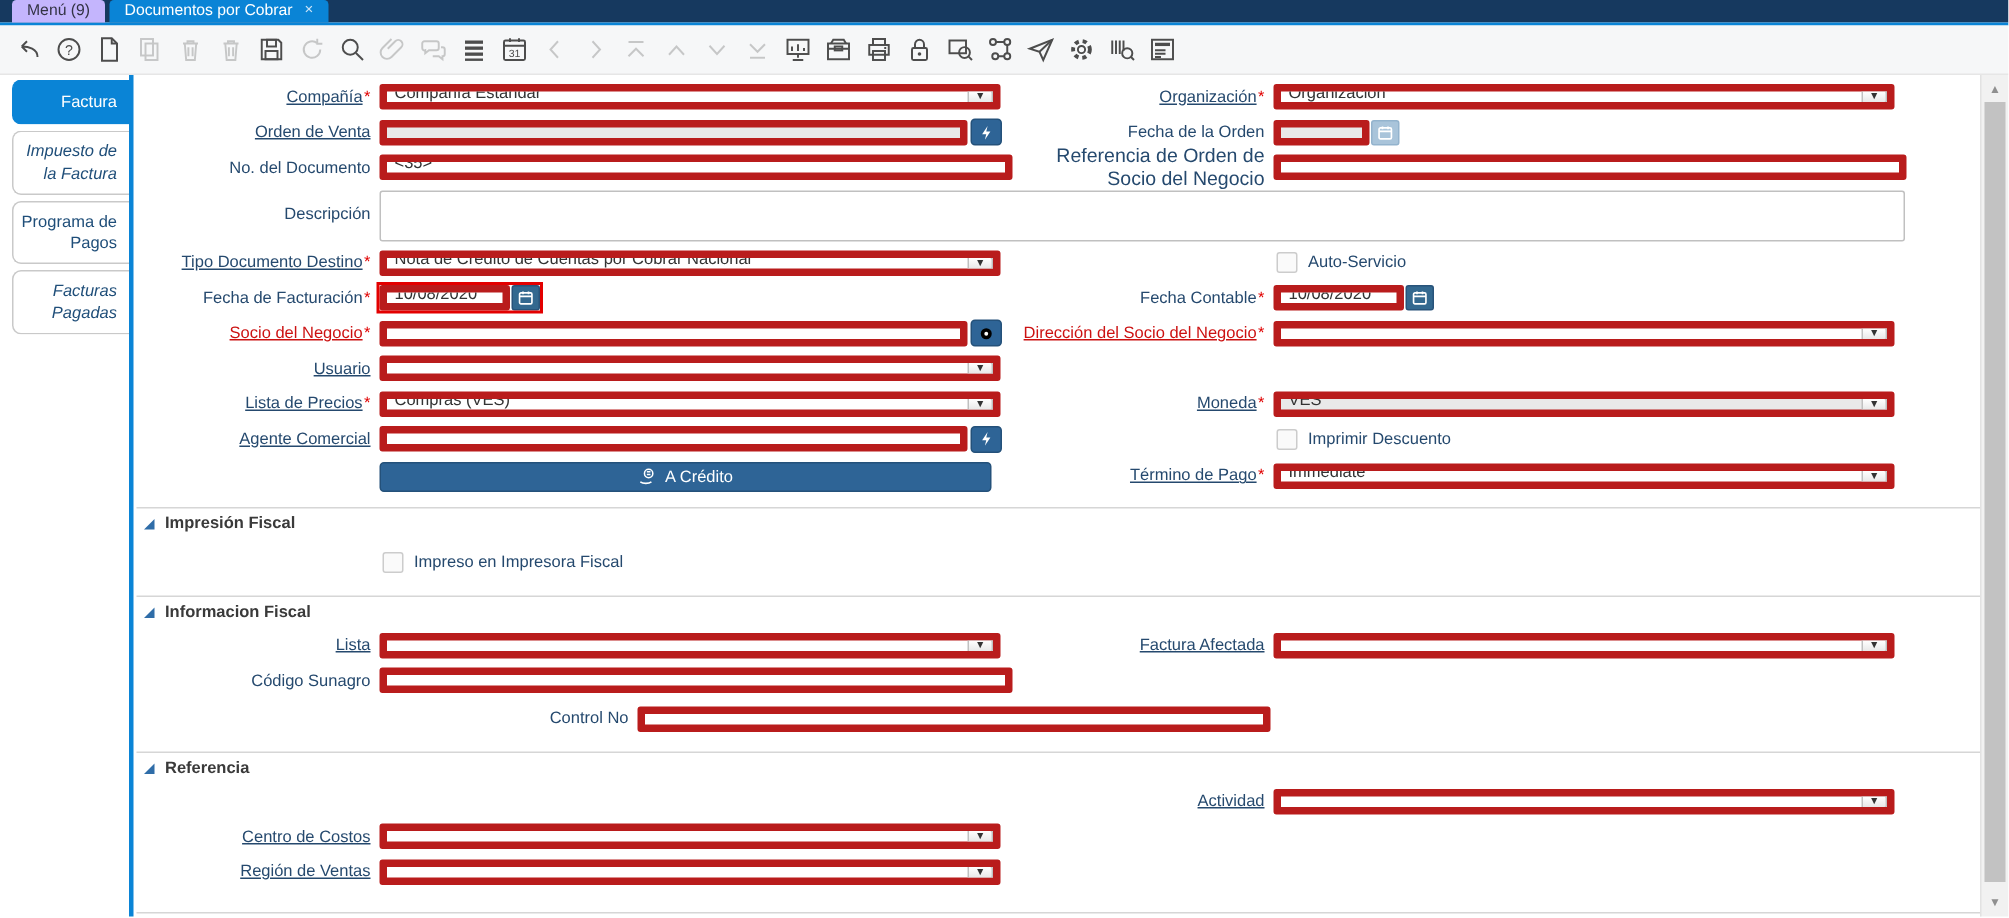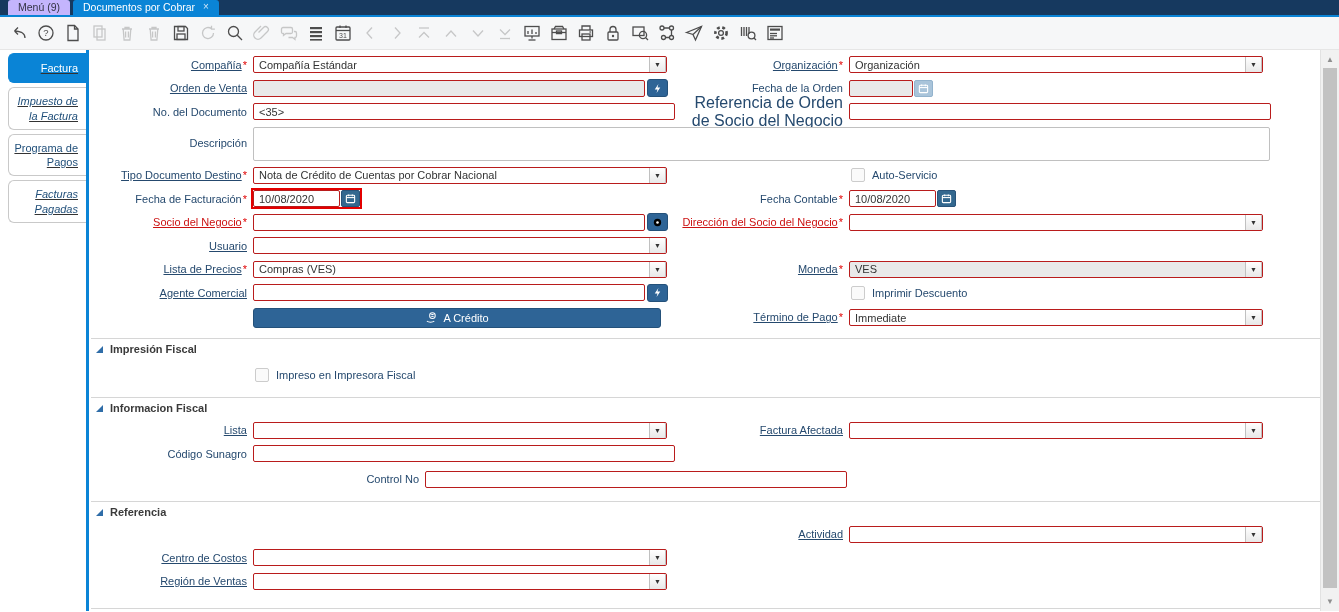--- a/index.html
+++ b/index.html
@@ -18,21 +18,21 @@
   .blueline { height:2px; background:#0a84d6; }
   
   .toolbar { height:33px; background:#f6f7f8; border-bottom:1px solid #e6e6e6;
              display:flex; align-items:center; padding-left:5px; }
   .ticon { width:27px; height:24px; display:flex; align-items:center; justify-content:center; cursor:pointer; }
   .ticon svg { stroke:#4d4d4d; fill:none; stroke-width:1.3; }
   .ticon svg text, .ticon svg .f { fill:#4d4d4d; stroke:none; }
   .ticon.off { opacity:.28; }
   
   .bodywrap { display:flex; height:561px; }
-  .sidebar { width:89px; border-right:3px solid #0a84d6; padding-top:3px; flex:none; background:#fff;text-decoration:underline; }
+  .sidebar { width:89px; border-right:3px solid #0a84d6; padding-top:3px; flex:none; background:#fff; }
   .stab { margin:0 0 4px 8px; border:1px solid #c9c9c9; border-right:none; border-radius:6px 0 0 6px;
           padding:6px 8px 6px 4px; text-align:right; color:#1f4e79; background:#fff; line-height:1.3; cursor:pointer; }
   .stab.active { background:#0a84d6; color:#fff; border-color:#0a84d6; padding:7px 8px; }
   .stab.it { font-style:italic; }
   .content { flex:1; padding:3px 0 0 2px; overflow:hidden; }
   
   .scrollcol { width:19px; flex:none; background:#f1f1f1; border-left:1px solid #e2e2e2; position:relative; }
   .sarrow { position:absolute; left:0; width:100%; height:15px; display:flex; align-items:center; justify-content:center;
             color:#8f8f8f; font-size:8px; cursor:pointer; }
   .sarrow.up { top:2px; } .sarrow.down { bottom:2px; }
@@ -41,22 +41,22 @@
   .frow { display:flex; align-items:center; height:23.5px; }
   .lcell { width:162px; text-align:right; padding-right:6px; flex:none; line-height:1.1; }
   .lfield { width:424px; flex:none; display:flex; align-items:center; }
   .rcell { width:172px; text-align:right; padding-right:6px; flex:none; line-height:1.1; }
   .rfield { width:424px; flex:none; display:flex; align-items:center; }
   .lab { color:#25496e; cursor:default; }
   .u { text-decoration:underline; cursor:pointer; }
   .redlab { color:#cc1111;margin-top:10px; }
   .req::after { content:"*"; color:#e00000; margin-left:1px; text-decoration:none; display:inline-block; }
   
-  .ti { height:17px; border:1px solid #b91c1c; border-radius:2px; background:#fff;
-        display:flex; align-items:center; padding:0 5px; color:#333; overflow:hidden; white-space:nowrap; }
+  .ti { height:17px; border:5px solid #b91c1c; border-radius:2px; background:#fff;
+        display:flex; align-items:flex-end; padding:0 5px; color:#333; overflow:hidden; white-space:nowrap; }
   .dis { background:#e9e9e9; }
   .combo { position:relative; padding-right:20px; }
   .carrow { position:absolute; right:0; top:-1px; bottom:-1px; width:17px; border:1px solid #c0c0c0;
             background:linear-gradient(#ffffff,#e8e8e8); display:flex; align-items:center; justify-content:center;
             color:#333; font-size:7px; border-radius:0 2px 2px 0; cursor:pointer; }
   .bluebtn { width:21px; height:18px; background:#2e6496; border:1px solid #24517a; border-radius:3px;
              color:#fff; display:flex; align-items:center; justify-content:center; margin-left:2px; cursor:pointer; }
   .calbtn { width:19px; height:17px; background:#33688f; border:1px solid #28537a; border-radius:2px;
             display:flex; align-items:center; justify-content:center; margin-left:1px; cursor:pointer; }
   .calbtn.lite { background:#a9c4da; border-color:#93b3cd; }
@@ -340,21 +340,21 @@
       </div>
     </div>
 
     <div class="frow">
       <div class="lcell"><span class="lab">No. del Documento</span></div>
       <div class="lfield">
         <div class="ti w422">
             <span>&lt;35&gt;</span>
           </div>
       </div>
-      <div class="rcell" style="font-size:16px;"><span class="lab">Referencia de Orden de Socio del Negocio</span></div>
+      <div class="rcell" style="font-size:13px;"><span class="lab">Referencia de Orden de Socio del Negocio</span></div>
       <div class="rfield">
         <div class="ti w422">
             <span></span>
           </div>
       </div>
     </div>
 
     <div class="frow" style="height:40px;">
       <div class="lcell"><span class="lab">Descripción</span></div>
       <div class="descbox"></div>

